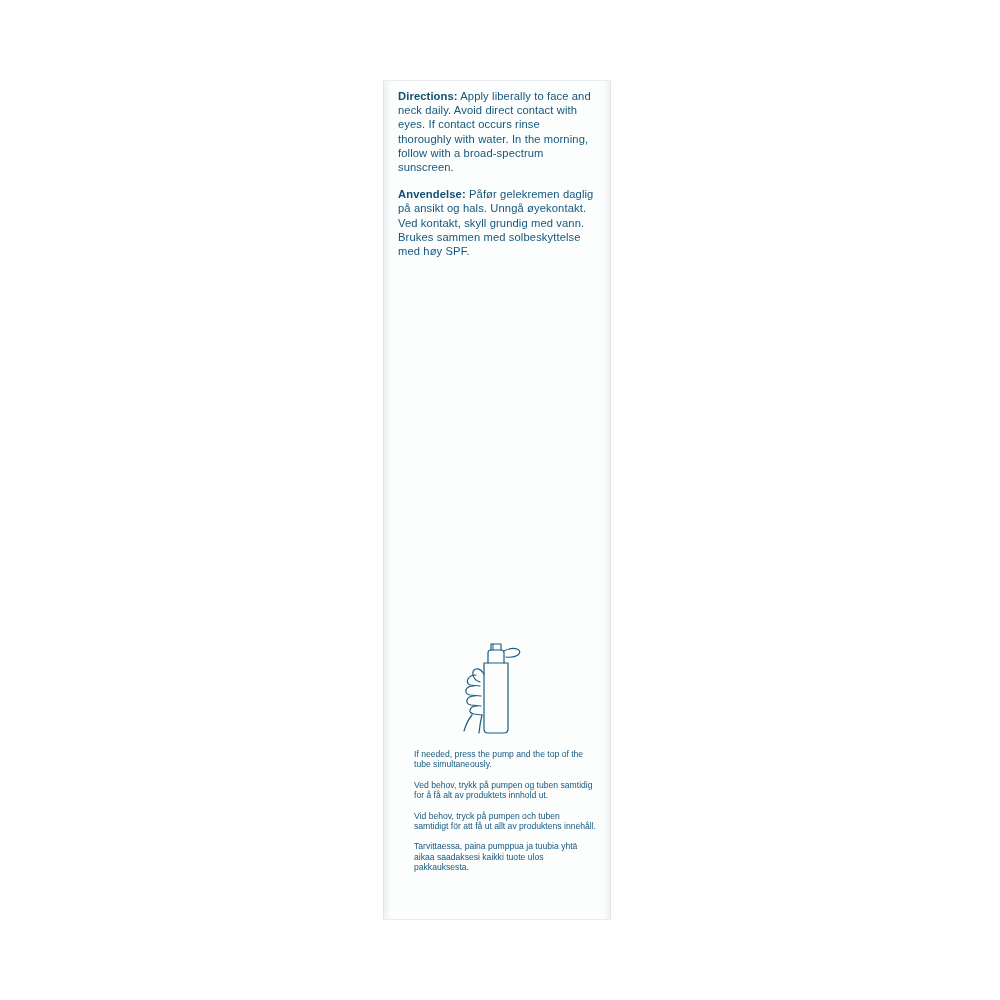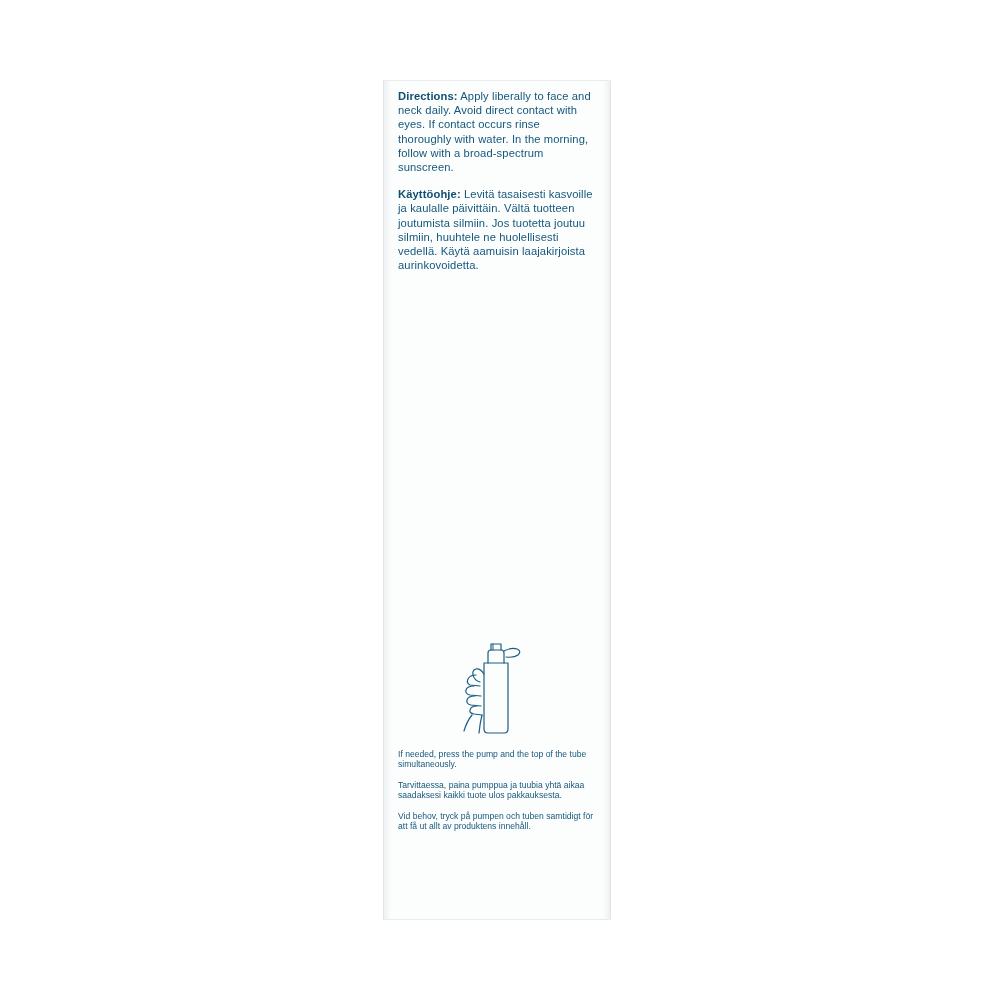--- a/index.html
+++ b/index.html
@@ -87,21 +87,21 @@
     height: 96px;
   }
 
   .footnotes {
     position: absolute;
     left: 14px;
     right: 14px;
     top: 668px;
   }
   .footnotes p {
-    margin: 0 0 10px 0;
+    margin: 0 0 10px 16px;
     color: #17587e;
     font-size: 8.6px;
     line-height: 10.4px;
   }
   .footnotes p:last-child { margin-bottom: 0; }
 </style>
 </head>
 <body>
 
 <div id="stage">
@@ -109,27 +109,27 @@
     <div class="panel-inner">
 
       <div class="directions-block">
         <p>
           <span class="lang-label">Directions:</span><span> Apply liberally to face and neck daily. Avoid direct contact with eyes. If contact occurs rinse thoroughly with water. In the morning, follow with a broad-spectrum sunscreen.</span>
         </p>
       </div>
 
 
 
+      <div class="directions-block">
+        <p>
+          <span class="lang-label">Anvendelse:</span><span> Påfør gelekremen daglig på ansikt og hals. Unngå øyekontakt. Ved kontakt, skyll grundig med vann. Brukes sammen med solbeskyttelse med høy SPF.</span>
+        </p>
+      </div>
 
 
-      <div class="directions-block">
-        <p>
-          <span class="lang-label">Käyttöohje:</span><span> Levitä tasaisesti kasvoille ja kaulalle päivittäin. Vältä tuotteen joutumista silmiin. Jos tuotetta joutuu silmiin, huuhtele ne huolellisesti vedellä. Käytä aamuisin laajakirjoista aurinkovoidetta.</span>
-        </p>
-      </div>
 
       <div class="illo-wrap">
         <svg class="illo" viewBox="0 0 86 96" fill="none" stroke="#1c5d82" stroke-width="1.2" stroke-linecap="round" stroke-linejoin="round">
 
           <path d="M30 22 L30 88 Q30 92 34 92 L50 92 Q54 92 54 88 L54 22 Z"></path>
 
           <path d="M34 22 L34 12 Q34 9 37 9 L47 9 Q50 9 50 12 L50 22"></path>
           <path d="M37 9 L37 3 L47 3 L47 9"></path>
 
           <path d="M39 3 L39 9" stroke-width="1"></path>
@@ -143,19 +143,20 @@
 
           <path d="M18 74 Q13 80 10 90"></path>
           <path d="M28 74 Q26 82 25 92"></path>
 
           <path d="M50 10 Q58 6 63 8 Q68 10 64 14 Q60 17 52 16"></path>
         </svg>
       </div>
 
       <div class="footnotes">
         <p>If needed, press the pump and the top of the tube simultaneously.</p>
+        <p>Ved behov, trykk på pumpen og tuben samtidig for å få alt av produktets innhold ut.</p>
+        <p>Vid behov, tryck på pumpen och tuben samtidigt för att få ut allt av produktens innehåll.</p>
         <p>Tarvittaessa, paina pumppua ja tuubia yhtä aikaa saadaksesi kaikki tuote ulos pakkauksesta.</p>
-        <p>Vid behov, tryck på pumpen och tuben samtidigt för att få ut allt av produktens innehåll.</p>
       </div>
 
     </div>
   </div>
 </div>
 
 </body></html>

